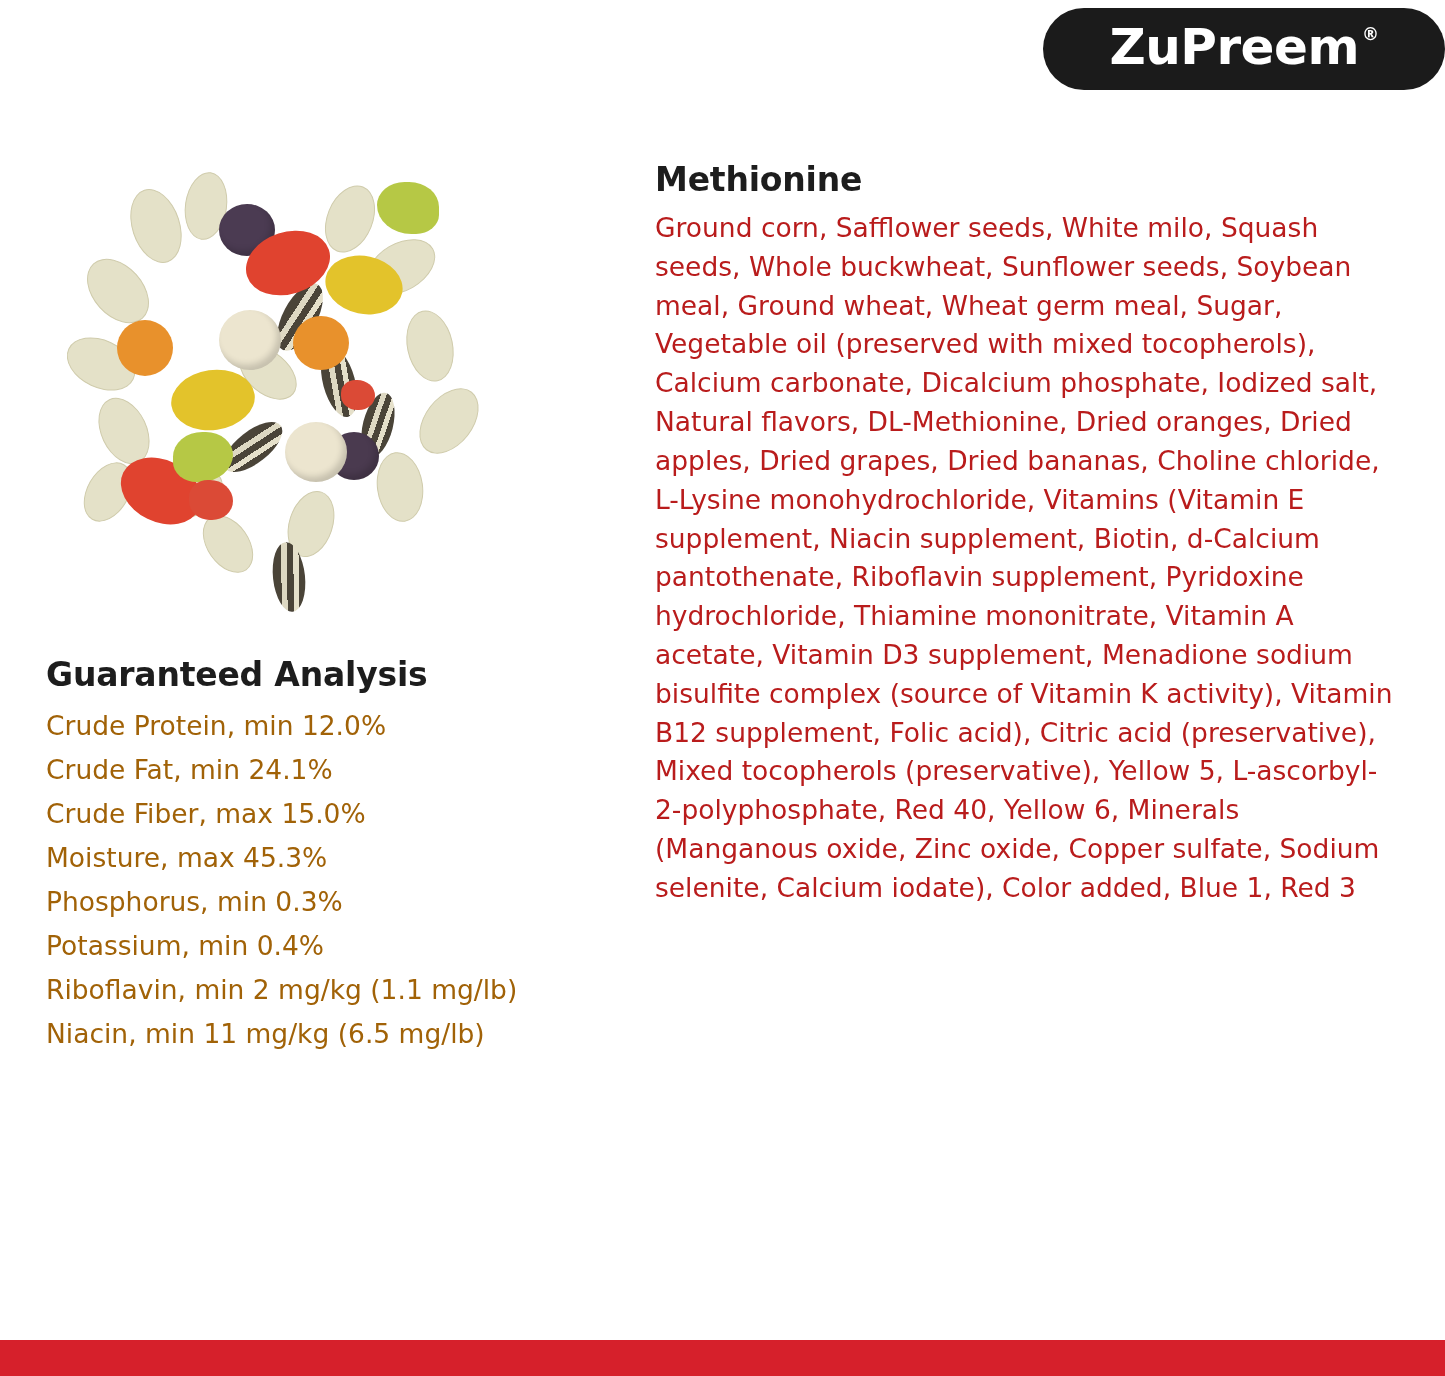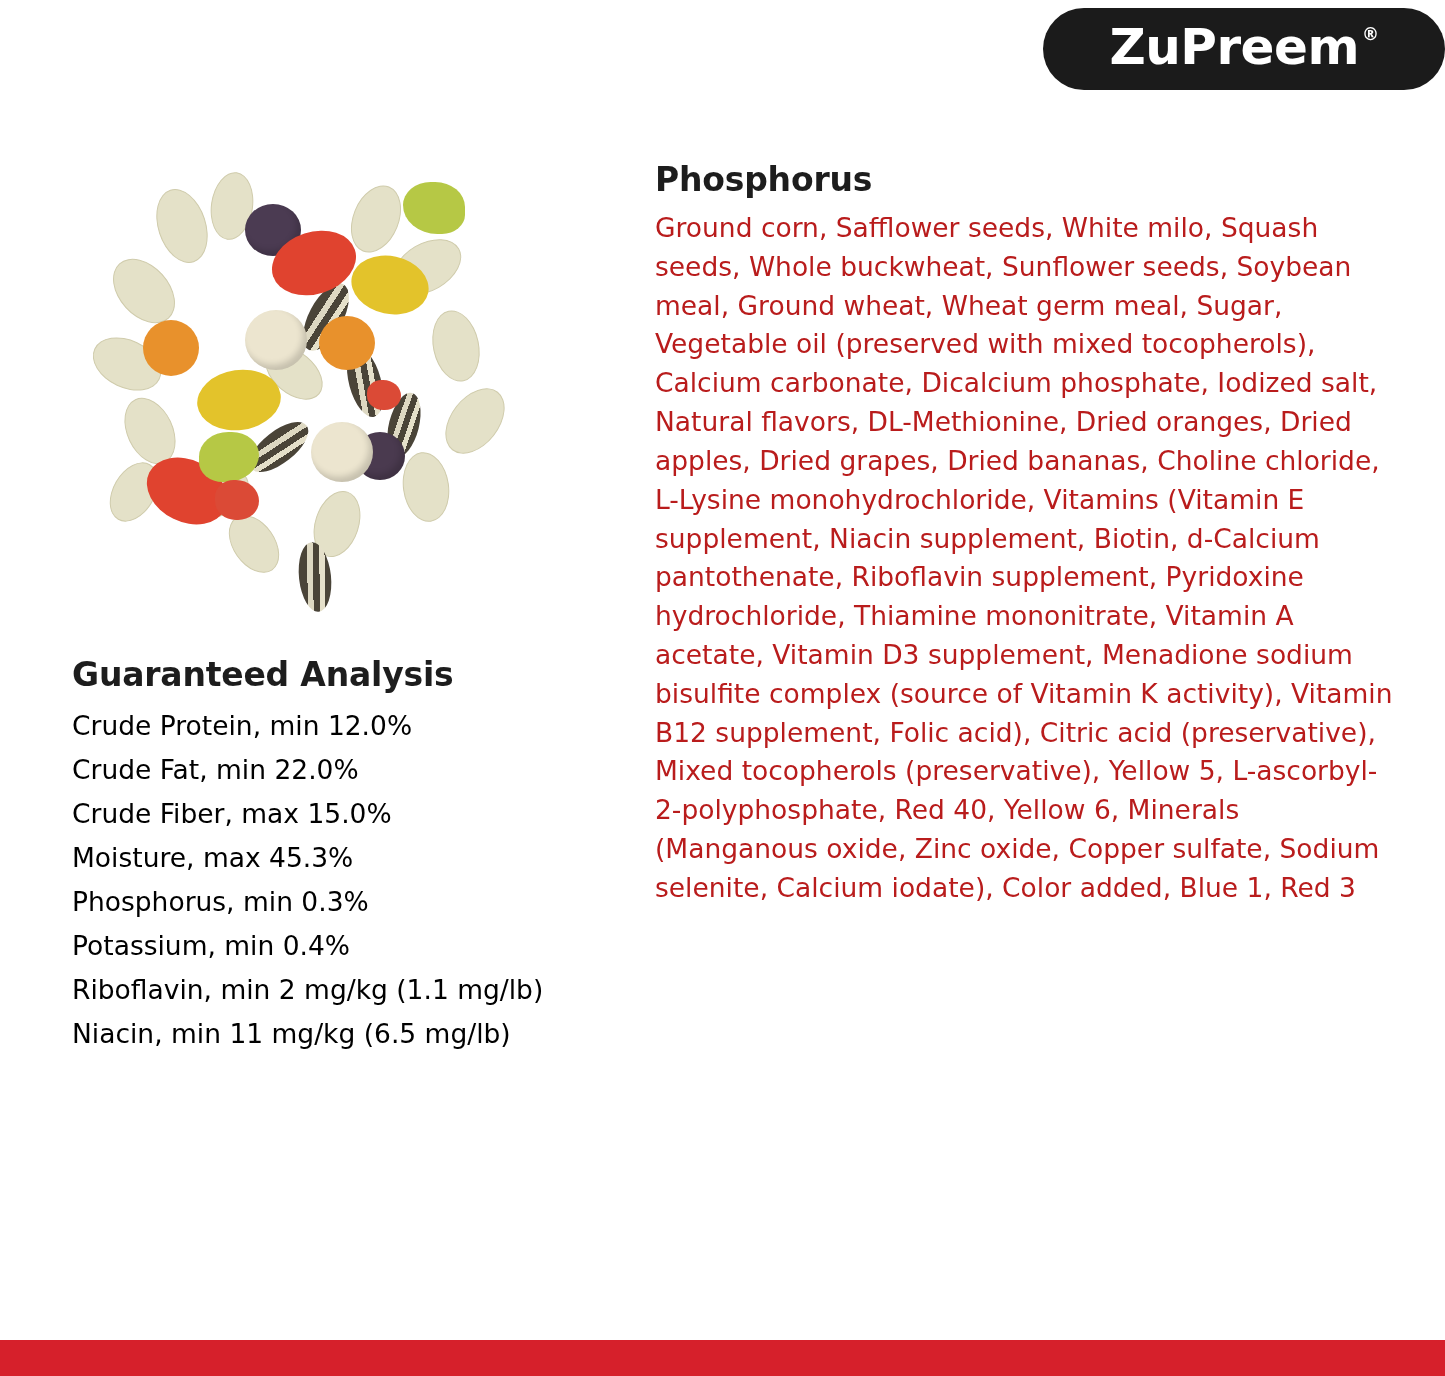--- a/index.html
+++ b/index.html
@@ -49,21 +49,21 @@
   
   .columns {
     position: absolute;
     top: 160px;
     left: 0;
     width: 1445px;
     display: flex;
   }
   .col-left {
     width: 655px;
-    padding-left: 68px;
+    padding-left: 42px;
     box-sizing: border-box;
   }
   .col-right {
     width: 790px;
     padding-right: 45px;
     box-sizing: border-box;
   }
 
   
   .photo {
@@ -110,21 +110,21 @@
     margin-top: 55px;
     padding-left: 4px;
   }
   .ga-list {
     list-style: none;
     margin: 0;
     padding: 0;
   }
   .ga-list li {
     font-size: 26.5px;
-    color: #000000;
+    color: #a16207;
     line-height: 1.66;
     white-space: nowrap;
   }
   .ingredients-title {
     margin-bottom: 14px;
   }
   .ingredients-body {
     font-size: 26.5px;
     color: #b91c1c;
     line-height: 1.465;
@@ -198,31 +198,31 @@
       <div class="bit berry" style="left:208px; top:262px; width:62px; height:60px; background:#ece5cf;"></div>
 
       <div class="bit nugget" style="left:112px; top:320px; width:44px; height:40px; background:#db4a36; border-radius:45% 55% 50% 50%;"></div>
       <div class="bit nugget" style="left:264px; top:220px; width:34px; height:30px; background:#db4a36; border-radius:45% 55% 50% 50%;"></div>
     </div>
 
     <div class="ga-block">
       <h2 class="section-title">Guaranteed Analysis</h2>
       <ul class="ga-list">
         <li>Crude Protein, min 12.0%</li>
-        <li>Crude Fat, min 22.0%</li>
+        <li>Crude Fat, min 24.1%</li>
         <li>Crude Fiber, max 15.0%</li>
         <li>Moisture, max 45.3%</li>
         <li>Phosphorus, min 0.3%</li>
         <li>Potassium, min 0.4%</li>
         <li>Riboflavin, min 2 mg/kg (1.1 mg/lb)</li>
         <li>Niacin, min 11 mg/kg (6.5 mg/lb)</li>
       </ul>
     </div>
   </div>
 
   <div class="col-right">
-    <h2 class="section-title ingredients-title">Phosphorus</h2>
+    <h2 class="section-title ingredients-title">Methionine</h2>
     <div class="ingredients-body">Ground corn, Safflower seeds, White milo, Squash seeds, Whole buckwheat, Sunflower seeds, Soybean meal, Ground wheat, Wheat germ meal, Sugar, Vegetable oil (preserved with mixed tocopherols), Calcium carbonate, Dicalcium phosphate, Iodized salt, Natural flavors, DL-Methionine, Dried oranges, Dried apples, Dried grapes, Dried bananas, Choline chloride, L-Lysine monohydrochloride, Vitamins (Vitamin E supplement, Niacin supplement, Biotin, d-Calcium pantothenate, Riboflavin supplement, Pyridoxine hydrochloride, Thiamine mononitrate, Vitamin A acetate, Vitamin D3 supplement, Menadione sodium bisulfite complex (source of Vitamin K activity), Vitamin B12 supplement, Folic acid), Citric acid (preservative), Mixed tocopherols (preservative), Yellow 5, L-ascorbyl-2-polyphosphate, Red 40, Yellow 6, Minerals (Manganous oxide, Zinc oxide, Copper sulfate, Sodium selenite, Calcium iodate), Color added, Blue 1, Red 3</div>
   </div>
 
 </div>
 
 <div class="bottom-bar"></div>
 
 </body></html>

